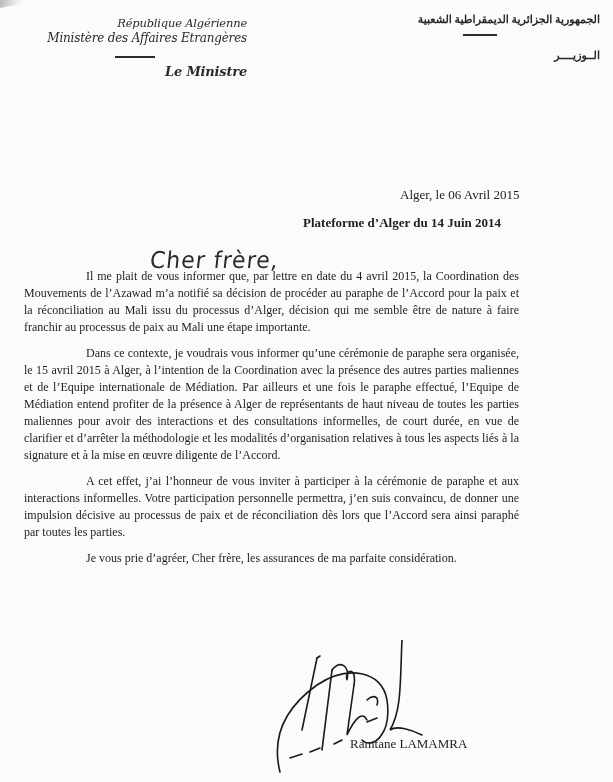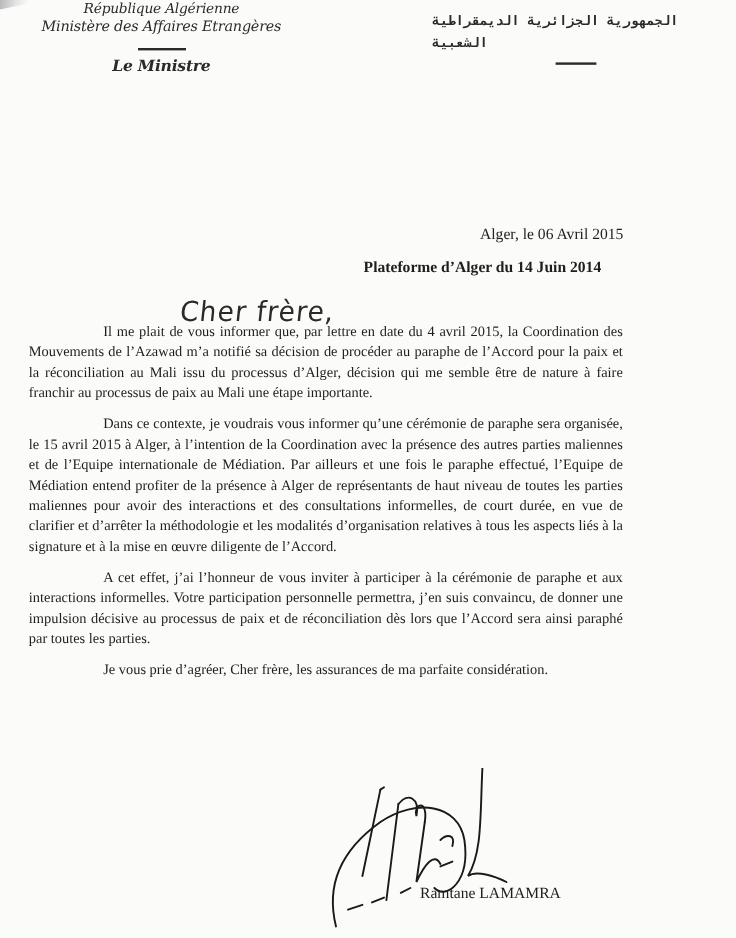--- a/index.html
+++ b/index.html
@@ -10,33 +10,33 @@
       color: #1c1c1c;
       position: relative;
     }
     .page { position: absolute; left: 0; top: 0; width: 613px; height: 782px; }
     .corner-shadow {
       position: absolute; left: 0; top: 0; width: 24px; height: 8px;
       background: linear-gradient(100deg, #b8b8b8 0%, #e6e6e6 60%, rgba(251,251,250,0) 100%);
       transform: skewY(-12deg); transform-origin: 0 0;
     }
     .hdr-left {
-      position: absolute; left: 22px; top: 0; width: 225px;
-      text-align: center;
+      position: absolute; left: 22px; top: 16px; width: 225px;
+      text-align: right;
       font-family: "DejaVu Serif", "Liberation Serif", serif;
       font-style: italic; font-size: 11.5px; line-height: 15px; color: #2a2a2a;
       letter-spacing: -0.2px;
     }
     .hdr-left .l3 { font-size: 12px; }
     .hdr-rule { width: 40px; height: 2px; background: #2a2a2a; margin: 10px auto 6px; }
     .hdr-left .minister { font-size: 13px; font-weight: bold; margin-top: 4px; }
     .hdr-right {
       position: absolute; left: 360px; top: 10px; width: 240px;
-      text-align: left; direction: rtl;
-      font-family: Liberation Mono, monospace; font-weight: bold;
+      text-align: right; direction: rtl;
+      font-family: Liberation Serif, serif; font-weight: bold;
       font-size: 11px; line-height: 18px; color: #2a2a2a;
     }
     .hdr-right .hdr-rule { width: 34px; margin: 6px auto 10px; }
     .date {
       position: absolute; left: 400px; top: 143px;
       font-size: 13px; color: #222; margin-top: 44px;
     }
     .recipient {
       position: absolute; left: 303px; top: 211px;
       font-size: 13px; font-weight: bold; line-height: 23px; color: #1e1e1e;
@@ -69,20 +69,21 @@
   <div class="hdr-left">
     <div>République Algérienne</div>
     <div class="l3">Ministère des Affaires Etrangères</div>
     <div class="hdr-rule"></div>
     <div class="minister">Le Ministre</div>
   </div>
 
   <div class="hdr-right">
     <div>الجمهورية الجزائرية الديمقراطية الشعبية</div>
     <div class="hdr-rule"></div>
+    <div>الــوزيــــر</div>
   </div>
 
   <div class="date">Alger, le 06 Avril  2015</div>
 
   <div class="recipient">
     <div>Plateforme d’Alger du 14 Juin 2014</div>
   </div>
 
   <div class="salutation">Cher frère,</div>
 

